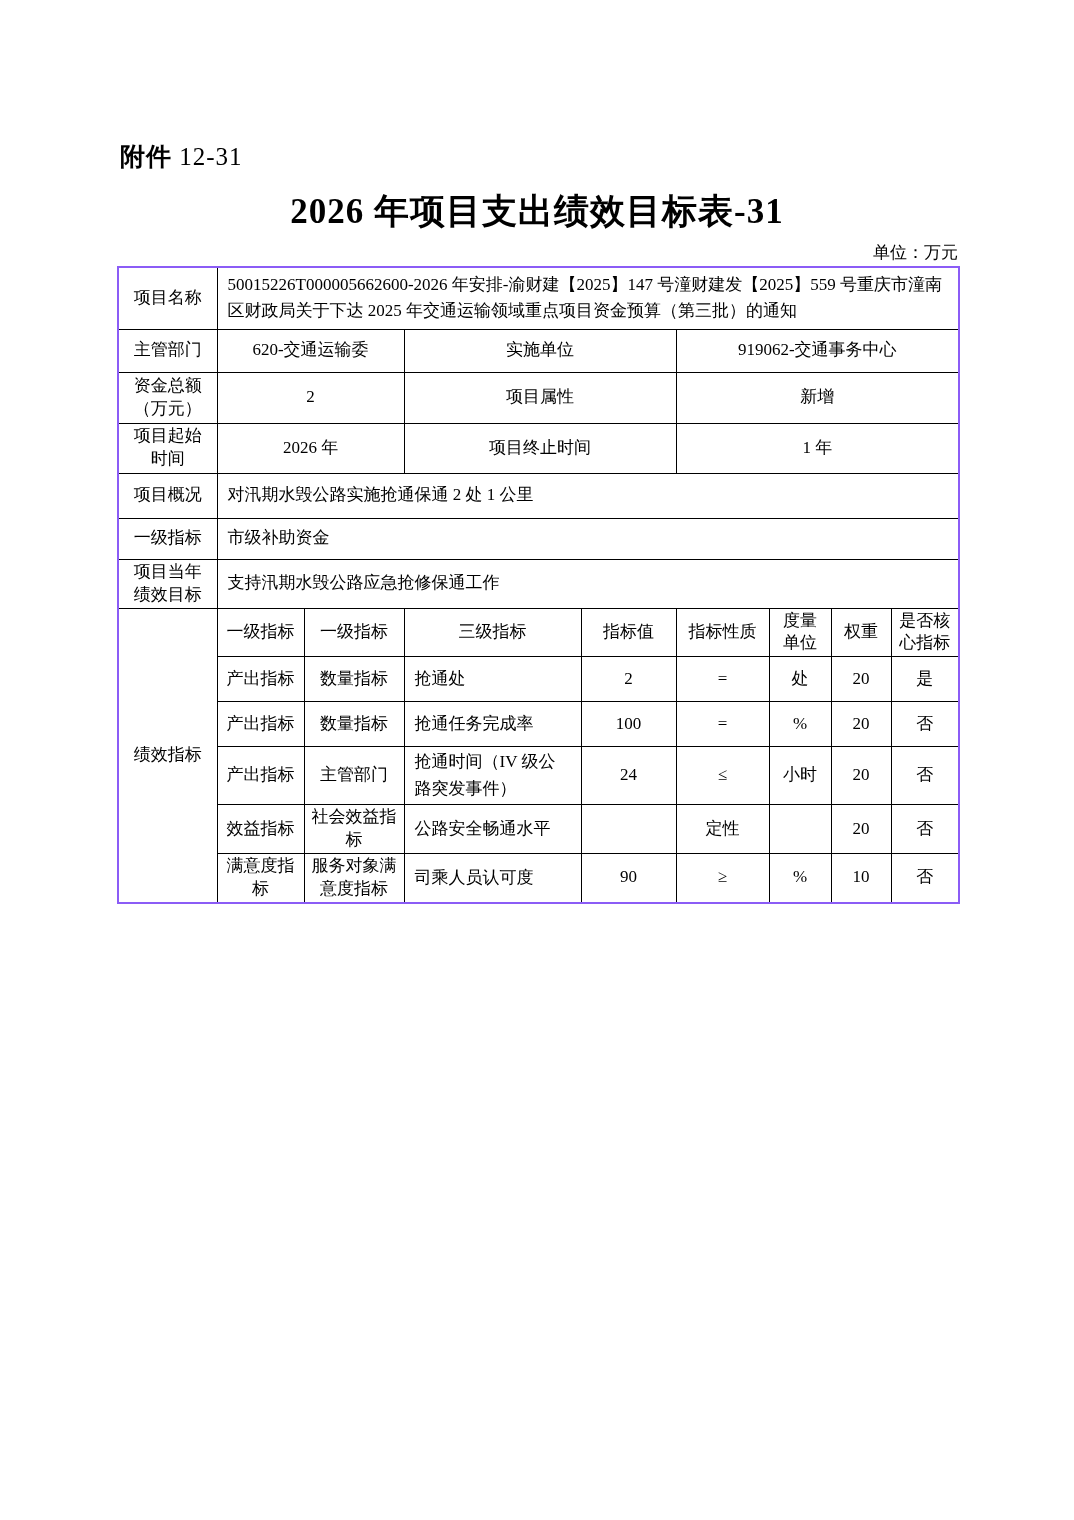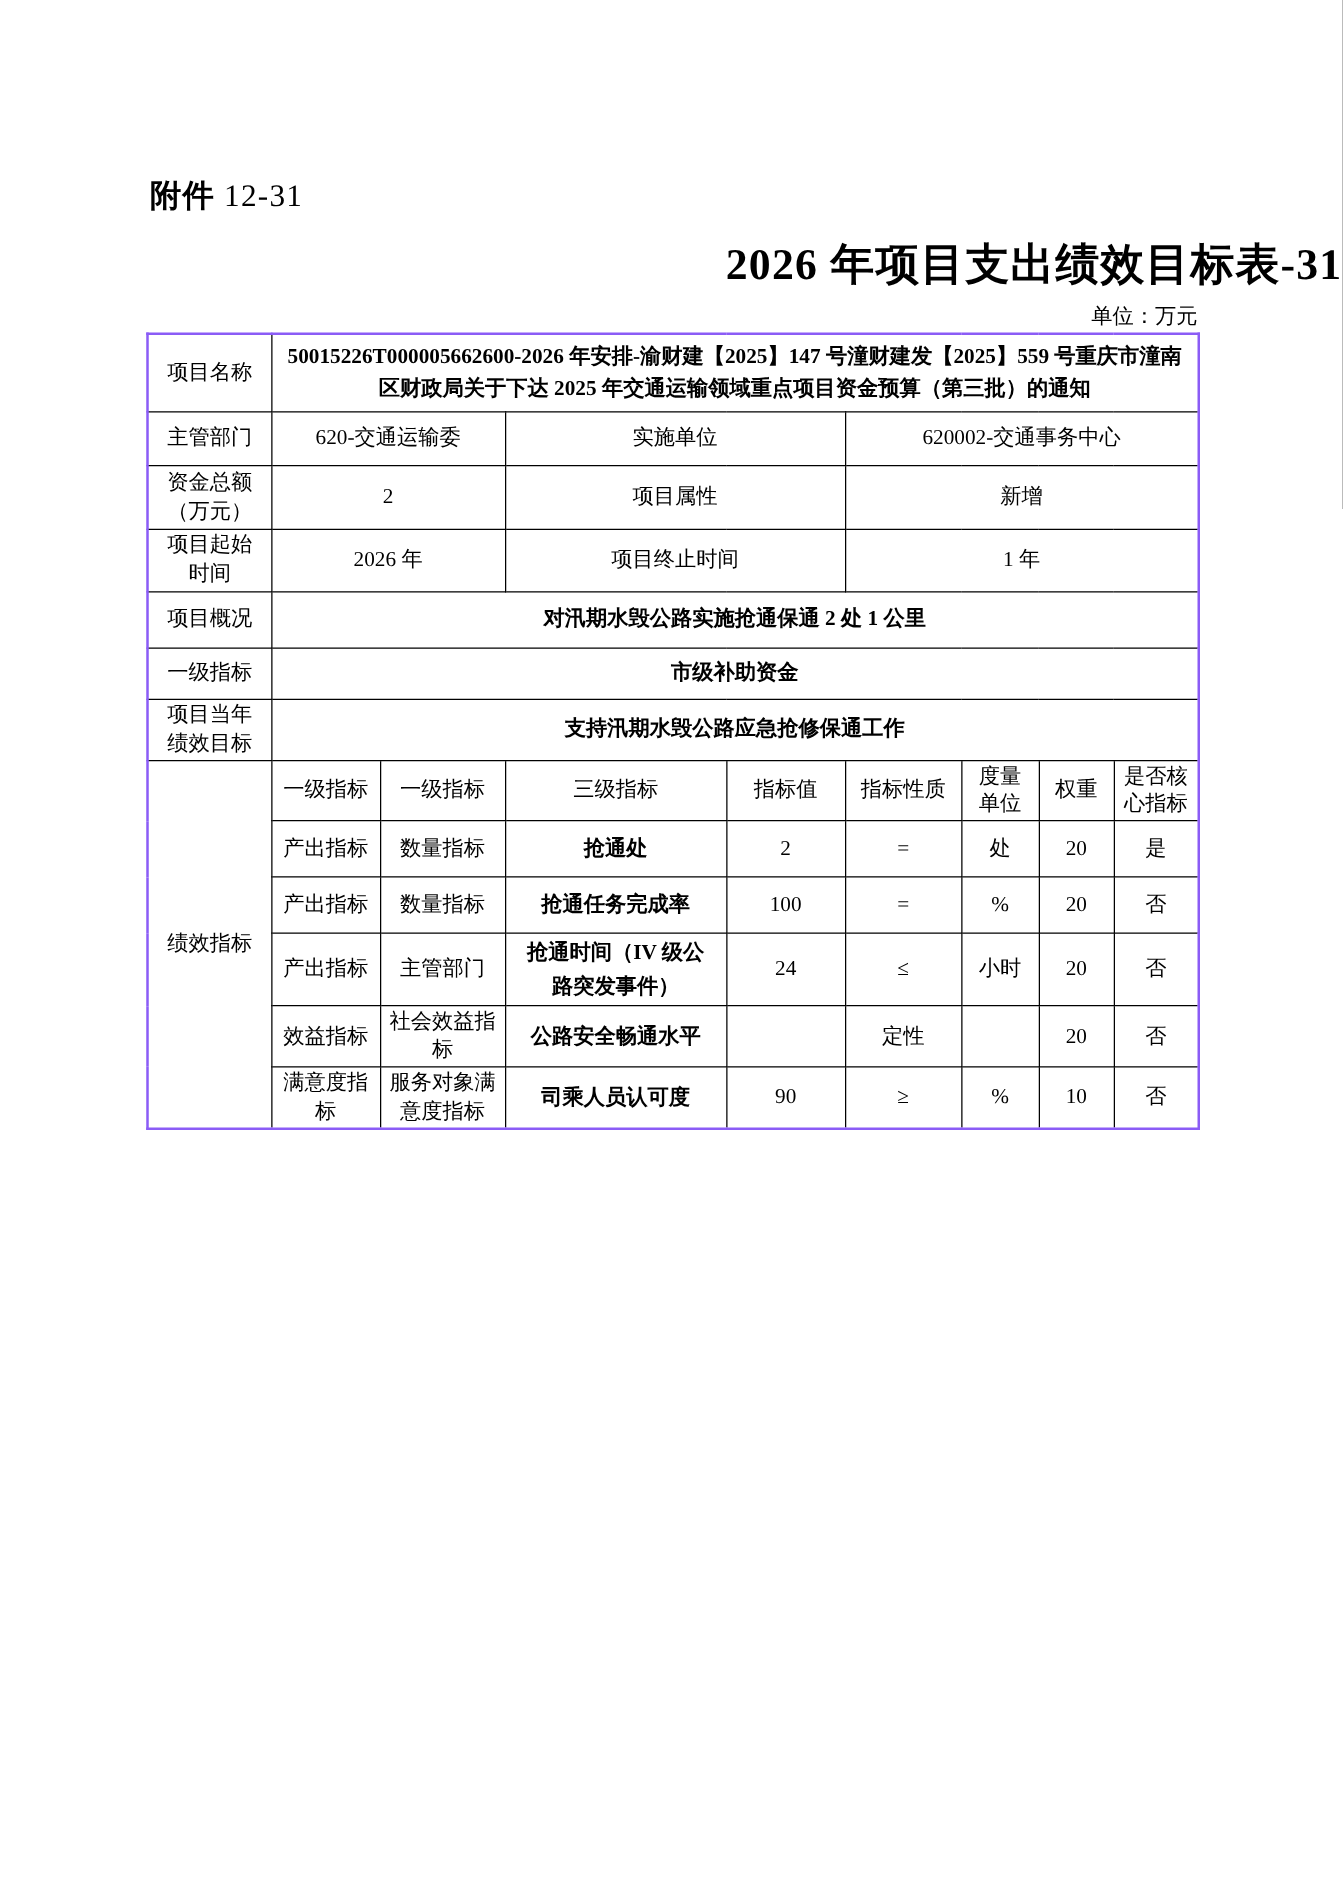--- a/index.html
+++ b/index.html
@@ -26,21 +26,21 @@
   }
   .att-num {
     font-family: "Liberation Serif", "DejaVu Serif", serif;
   }
   .doc-title {
     position: absolute;
     left: 0;
     right: 0;
     top: 188px;
     margin: 0;
-    text-align: right;
+    text-align: center;
     font-size: 35px;
     font-weight: 700;
     letter-spacing: 1px;
   }
   .unit-note {
     position: absolute;
     right: 116px;
     top: 241px;
     font-size: 17px;
     margin-left: 30px;
@@ -58,24 +58,23 @@
     border: 1px solid #000000;
     vertical-align: middle;
     text-align: center;
     font-size: 17px;
     line-height: 1.35;
     padding: 1px 6px;
     white-space: pre-line;
     overflow: hidden;
   }
   table.main-table td.left {
-    text-align: center;
+    text-align: left;
     padding: 2px 10px;
     line-height: 1.55;
-    font-weight: bold;
   }
   .page-number {
     position: absolute;
     left: 0;
     right: 0;
     top: 1400px;
     text-align: center;
     font-size: 17px;
   }
 </style>
@@ -107,21 +106,21 @@
     </colgroup>
     <tbody>
       <tr style="height:62px">
         <td>项目名称</td>
         <td colspan="8" class="left">50015226T000005662600-2026 年安排-渝财建【2025】147 号潼财建发【2025】559 号重庆市潼南区财政局关于下达 2025 年交通运输领域重点项目资金预算（第三批）的通知</td>
       </tr>
       <tr style="height:43px">
         <td>主管部门</td>
         <td colspan="2">620-交通运输委</td>
         <td colspan="2">实施单位</td>
-        <td colspan="4">620002-交通事务中心</td>
+        <td colspan="4">919062-交通事务中心</td>
       </tr>
       <tr style="height:51px">
         <td>资金总额
 （万元）</td>
         <td colspan="2">2</td>
         <td colspan="2">项目属性</td>
         <td colspan="4">新增</td>
       </tr>
       <tr style="height:50px">
         <td>项目起始

